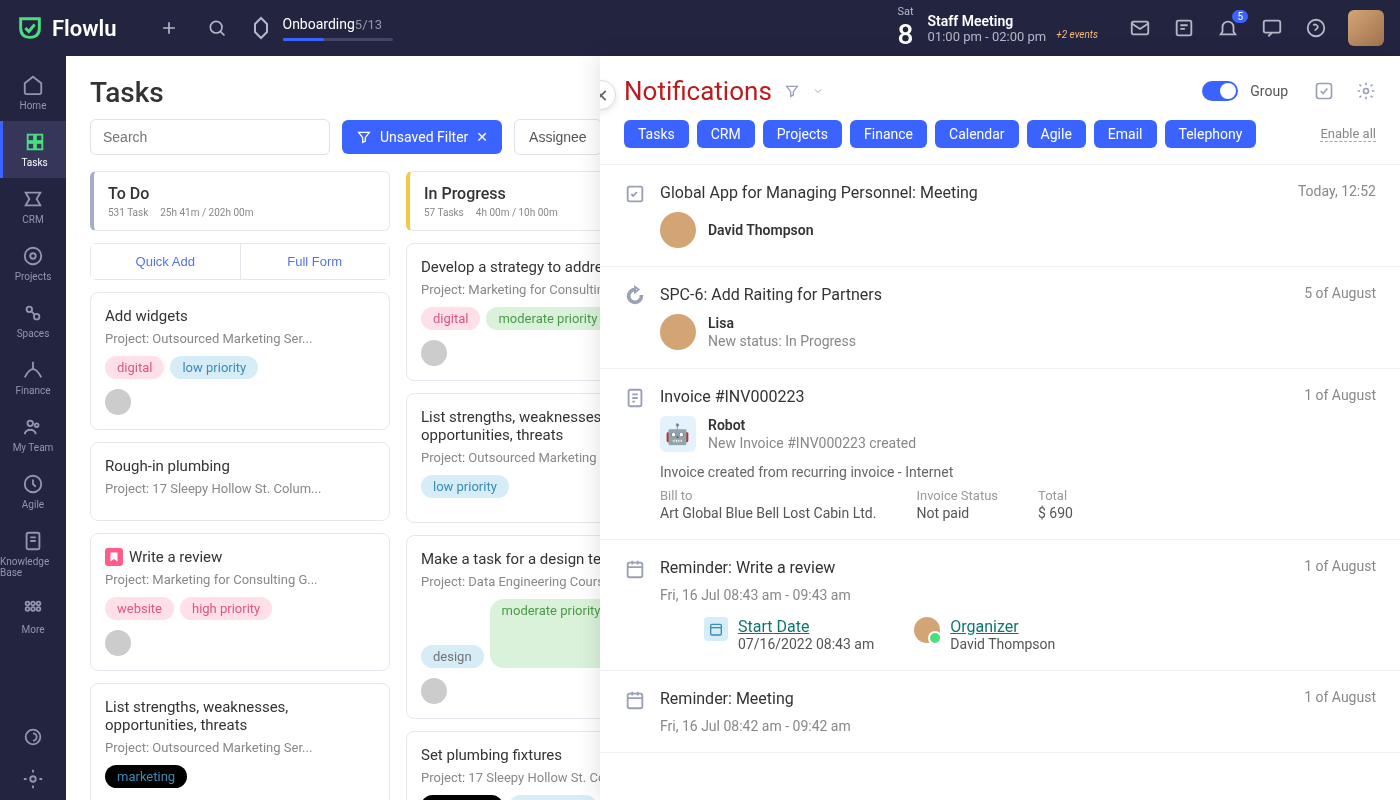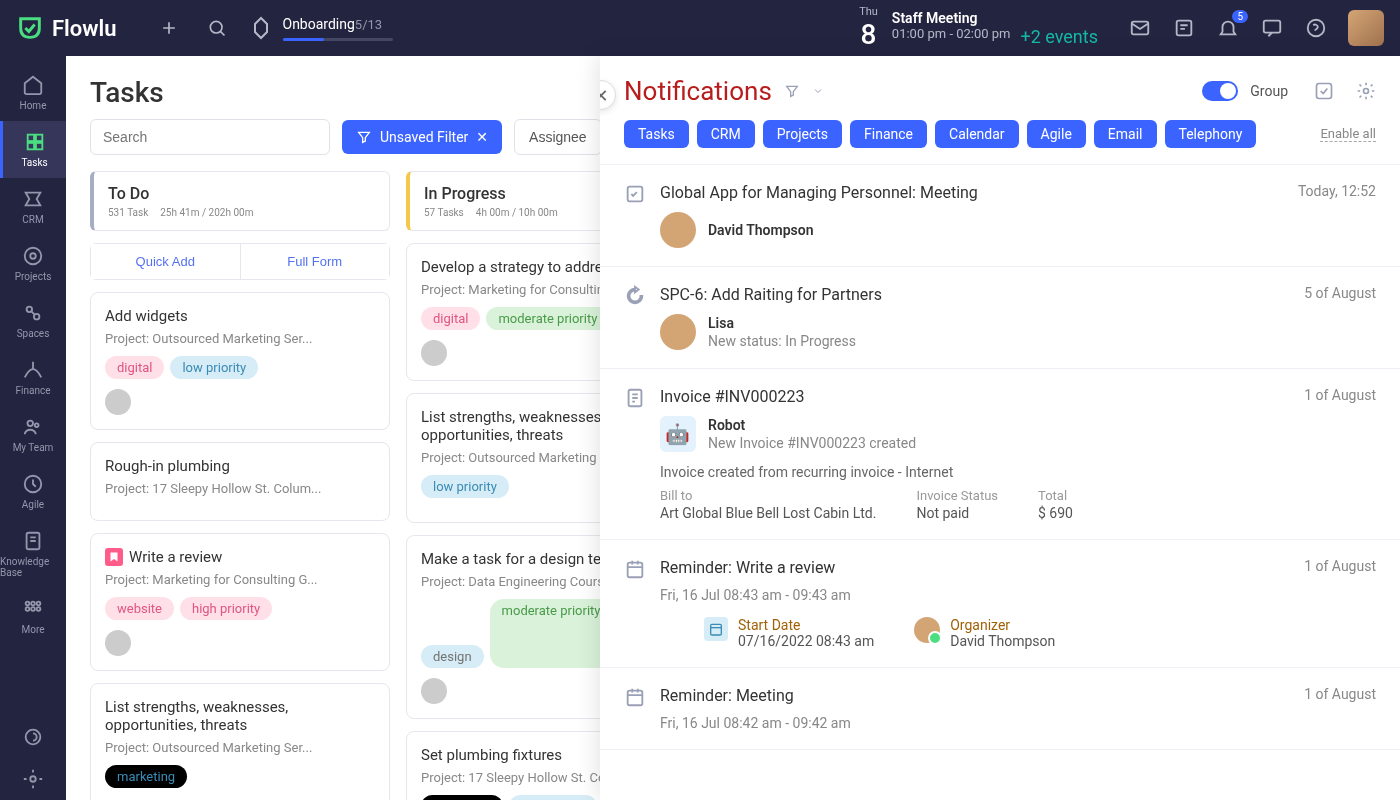--- a/index.html
+++ b/index.html
@@ -16,21 +16,21 @@
 .onboarding-progress { width: 110px; height: 3px; background: #444764; margin-top: 6px; border-radius: 2px; position: relative; }
 .onboarding-progress-fill { position: absolute; left: 0; top: 0; height: 100%; width: 38%; background: #3b63ff; border-radius: 2px; }
 .topbar-spacer { flex: 1; }
 .date-section { display: flex; align-items: center; gap: 14px; }
 .date-block { text-align: center; }
 .date-day-label { font-size: 11px; color: #b5b7c8; }
 .date-day-num { font-size: 28px; font-weight: 500; color: #fff; }
 .meeting-block { display: flex; flex-direction: column; }
 .meeting-title { font-size: 14px; font-weight: 600; color: #fff; }
 .meeting-time { font-size: 13px; color: #b5b7c8; display: flex; gap: 10px; }
-.meeting-more { color: #14b8a6; font-size: 18px; }
+.meeting-more { color: #fdba74; font-size: 10px; font-style: italic; }
 .topbar-right { display: flex; align-items: center; gap: 20px; margin-left: 30px; }
 .notif-icon { position: relative; }
 .notif-badge { position: absolute; top: -6px; right: -8px; background: #3b63ff; color: #fff; font-size: 10px; border-radius: 10px; padding: 1px 5px; }
 .avatar-top { width: 36px; height: 36px; border-radius: 6px; background: linear-gradient(135deg,#d4a574,#a0724f); }
 
 .sidebar { position: absolute; left: 0; top: 56px; bottom: 0; width: 66px; background: #232440; display: flex; flex-direction: column; align-items: center; padding-top: 8px; }
 .sidebar-item { width: 100%; display: flex; flex-direction: column; align-items: center; padding: 10px 0; cursor: pointer; color: #9496ab; font-size: 10px; gap: 4px; }
 .sidebar-item.active { background: #35365a; color: #fff; border-left: 3px solid #3b63ff; }
 .sidebar-item svg { width: 22px; height: 22px; }
 
@@ -95,21 +95,21 @@
 .notif-user-name { font-size: 14px; font-weight: 600; color: #333; }
 .notif-status { font-size: 14px; color: #888; margin-top: 2px; }
 .notif-detail { margin-top: 12px; font-size: 14px; color: #666; }
 .notif-table { display: flex; gap: 40px; margin-top: 8px; font-size: 14px; }
 .notif-table-col .label { color: #999; font-size: 13px; margin-bottom: 2px; }
 .notif-table-col .value { color: #555; }
 .notif-subtime { font-size: 14px; color: #888; margin-top: 4px; }
 .reminder-row { display: flex; gap: 40px; margin-top: 14px; margin-left: 44px; }
 .reminder-col { display: flex; gap: 10px; align-items: flex-start; }
 .reminder-icon { width: 24px; height: 24px; background: #d6ecf7; border-radius: 4px; display: flex; align-items: center; justify-content: center; color: #3a8bb5; }
-.reminder-label { font-size: 14px; color: #a16207; }
+.reminder-label { font-size: 16px; color: #0f766e; text-decoration: underline; }
 .reminder-value { font-size: 14px; color: #555; }
 .organizer-avatar { width: 26px; height: 26px; border-radius: 50%; background: #d4a574; position: relative; }
 .organizer-avatar::after { content:''; position:absolute; bottom:-2px; right:-2px; width:10px; height:10px; background:#4ade80; border:2px solid #fff; border-radius:50%; }
 </style>
 </head>
 <body>
 
 <div class="topbar">
   <div class="logo">
     <svg viewBox="0 0 24 24" fill="none" stroke="#4ade80" stroke-width="2.5">
@@ -141,21 +141,21 @@
         <span class="onboarding-count">5/13</span>
       </div>
       <div class="onboarding-progress">
           <div class="onboarding-progress-fill"></div>
         </div>
     </div>
   </div>
   <div class="topbar-spacer"></div>
   <div class="date-section">
     <div class="date-block">
-      <div class="date-day-label">Thu</div>
+      <div class="date-day-label">Sat</div>
       <div class="date-day-num">8</div>
     </div>
     <div class="meeting-block">
       <div class="meeting-title">Staff Meeting</div>
       <div class="meeting-time">
         <span>01:00 pm - 02:00 pm</span>
         <span class="meeting-more">+2 events</span>
       </div>
     </div>
   </div>

